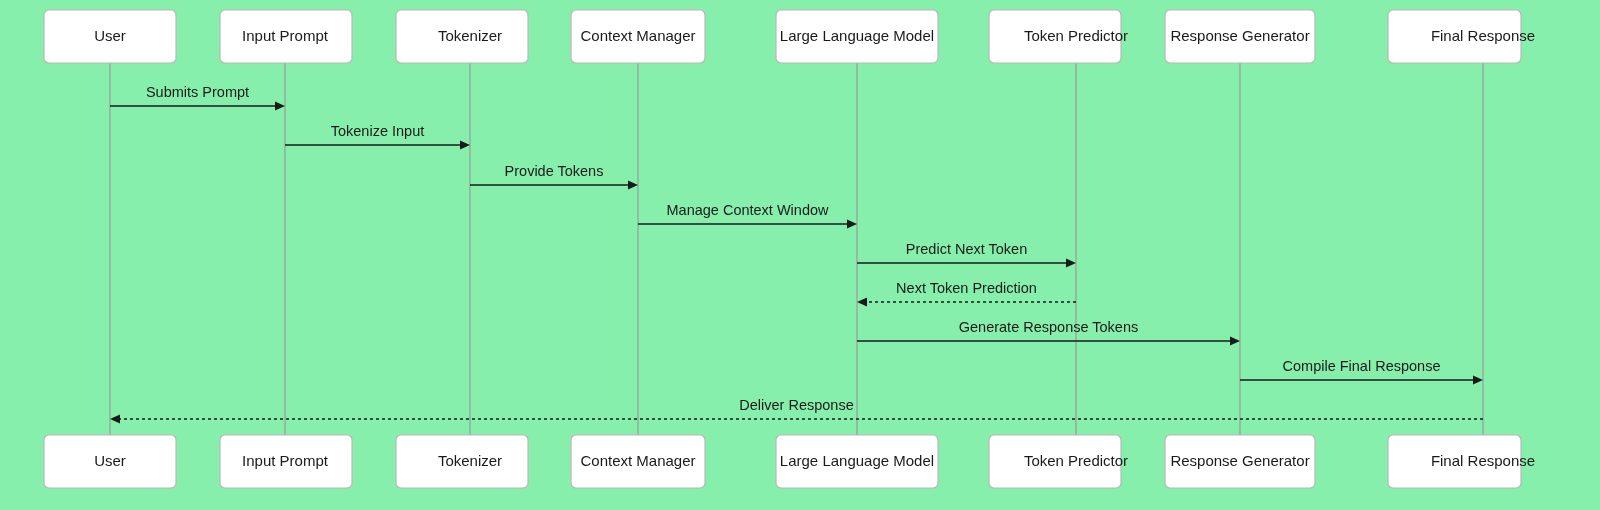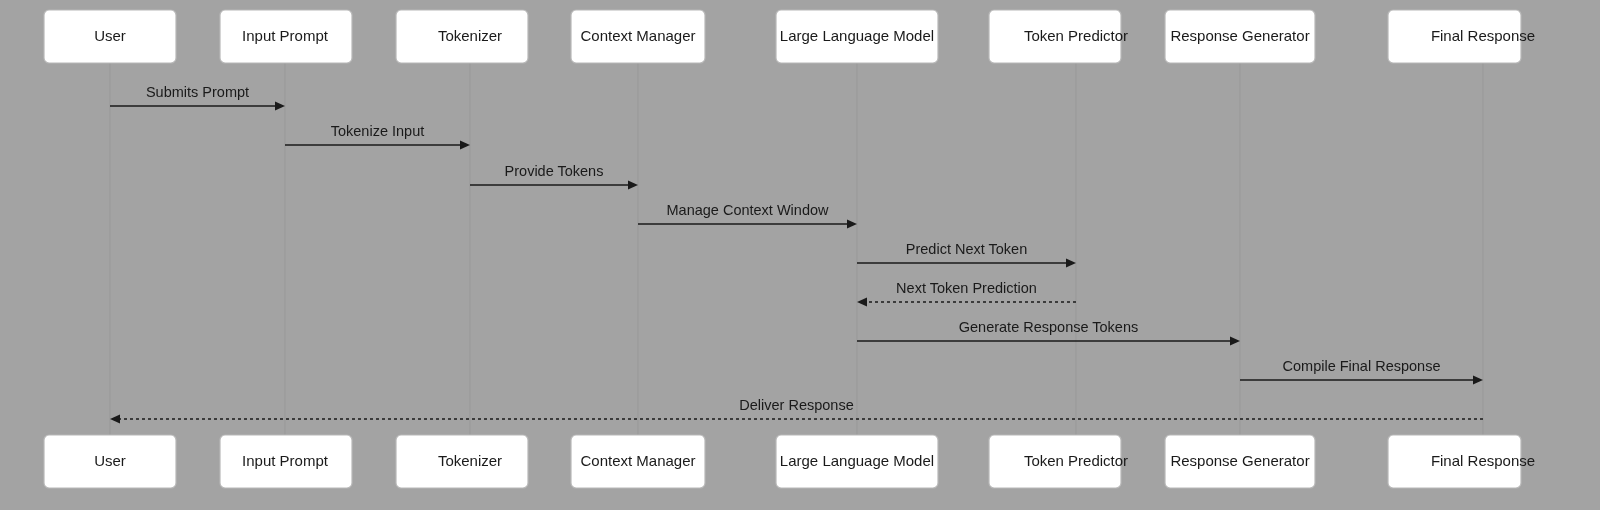--- a/index.html
+++ b/index.html
@@ -9,21 +9,21 @@
     background: #ffffff;
   }
   body {
     font-family: "Liberation Sans", sans-serif;
     -webkit-font-smoothing: antialiased;
   }
   #diagram-root {
     position: relative;
     width: 1600px;
     height: 510px;
-    background: #a3a3a3;
+    background: #86efac;
     overflow: hidden;
   }
   #seq-svg {
     display: block;
     width: 1600px;
     height: 510px;
   }
   .participant-box {
     fill: #ffffff;
     stroke: #b8b8b8;

